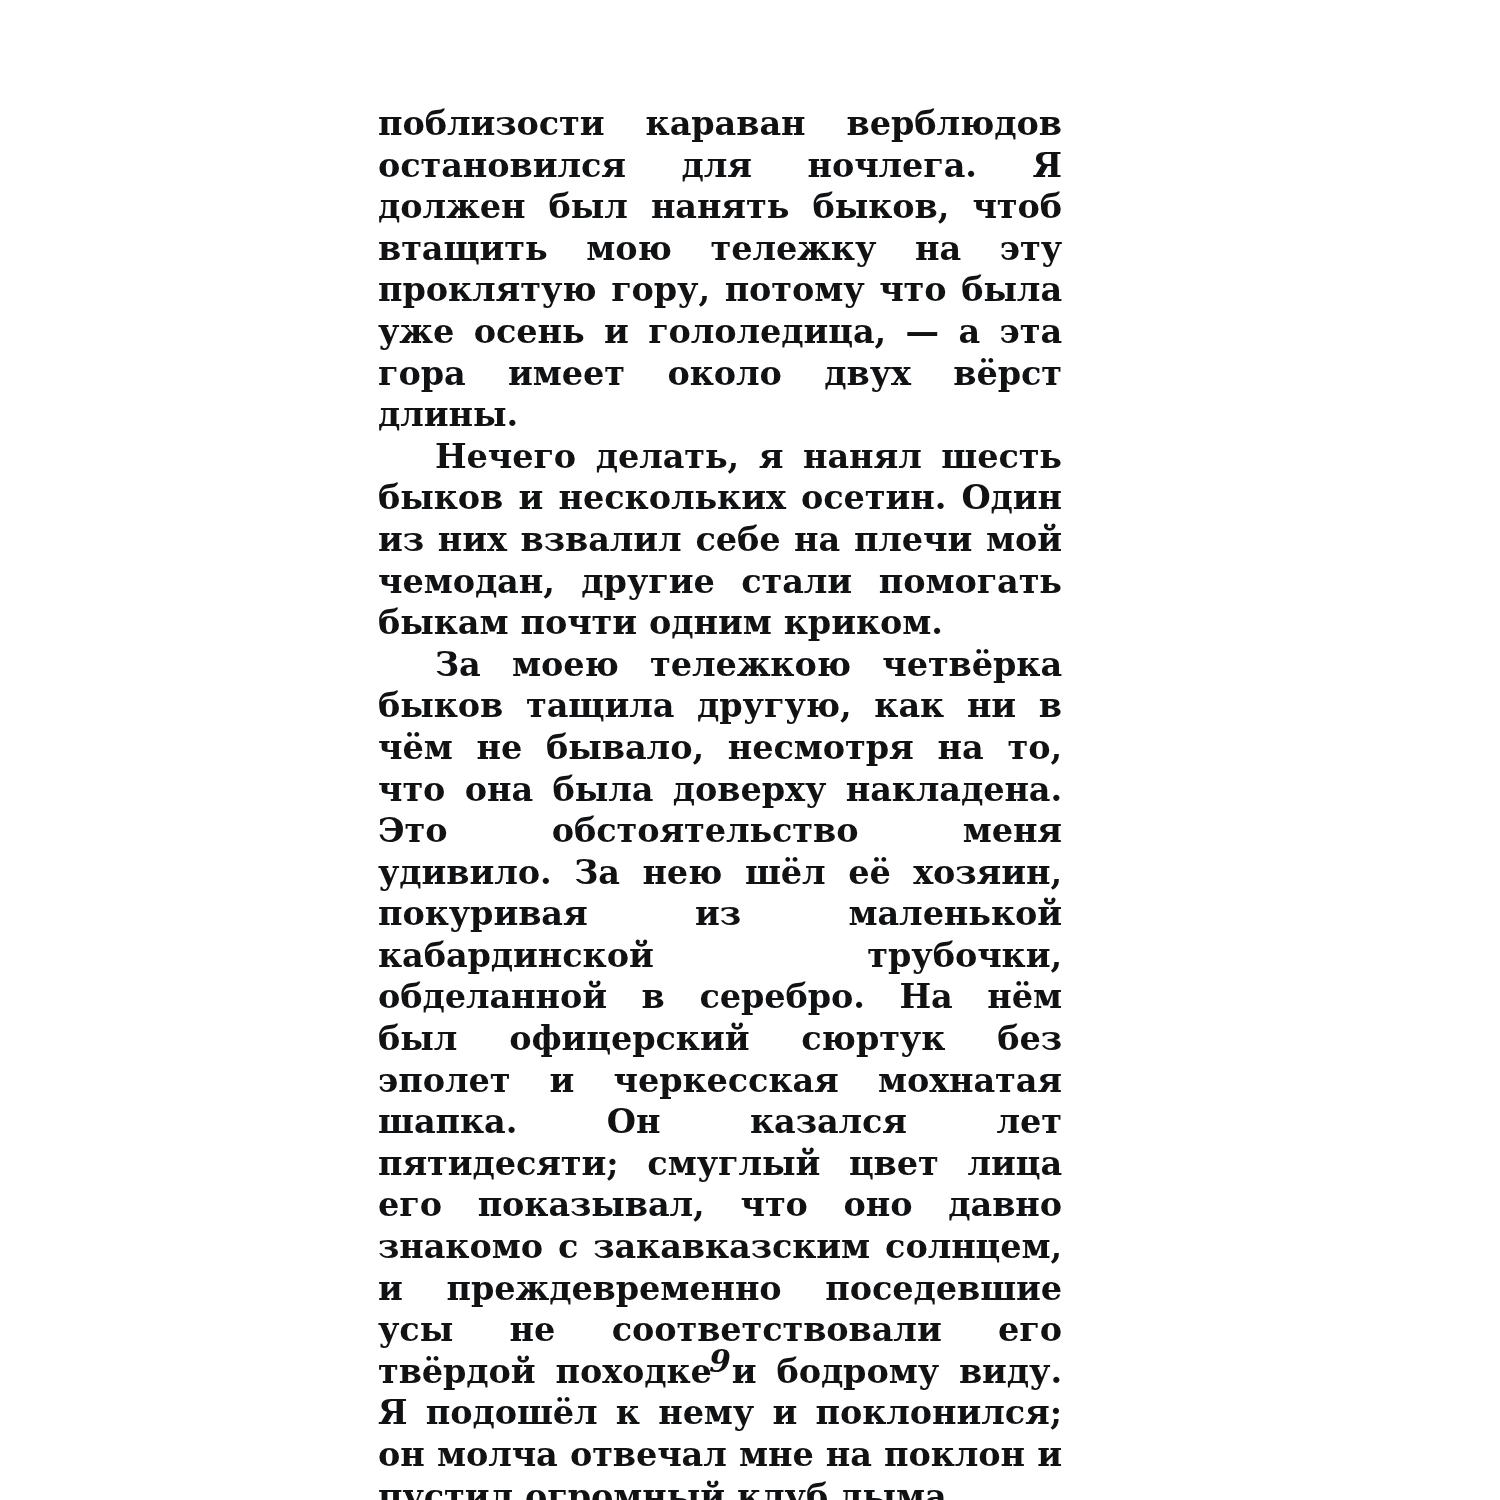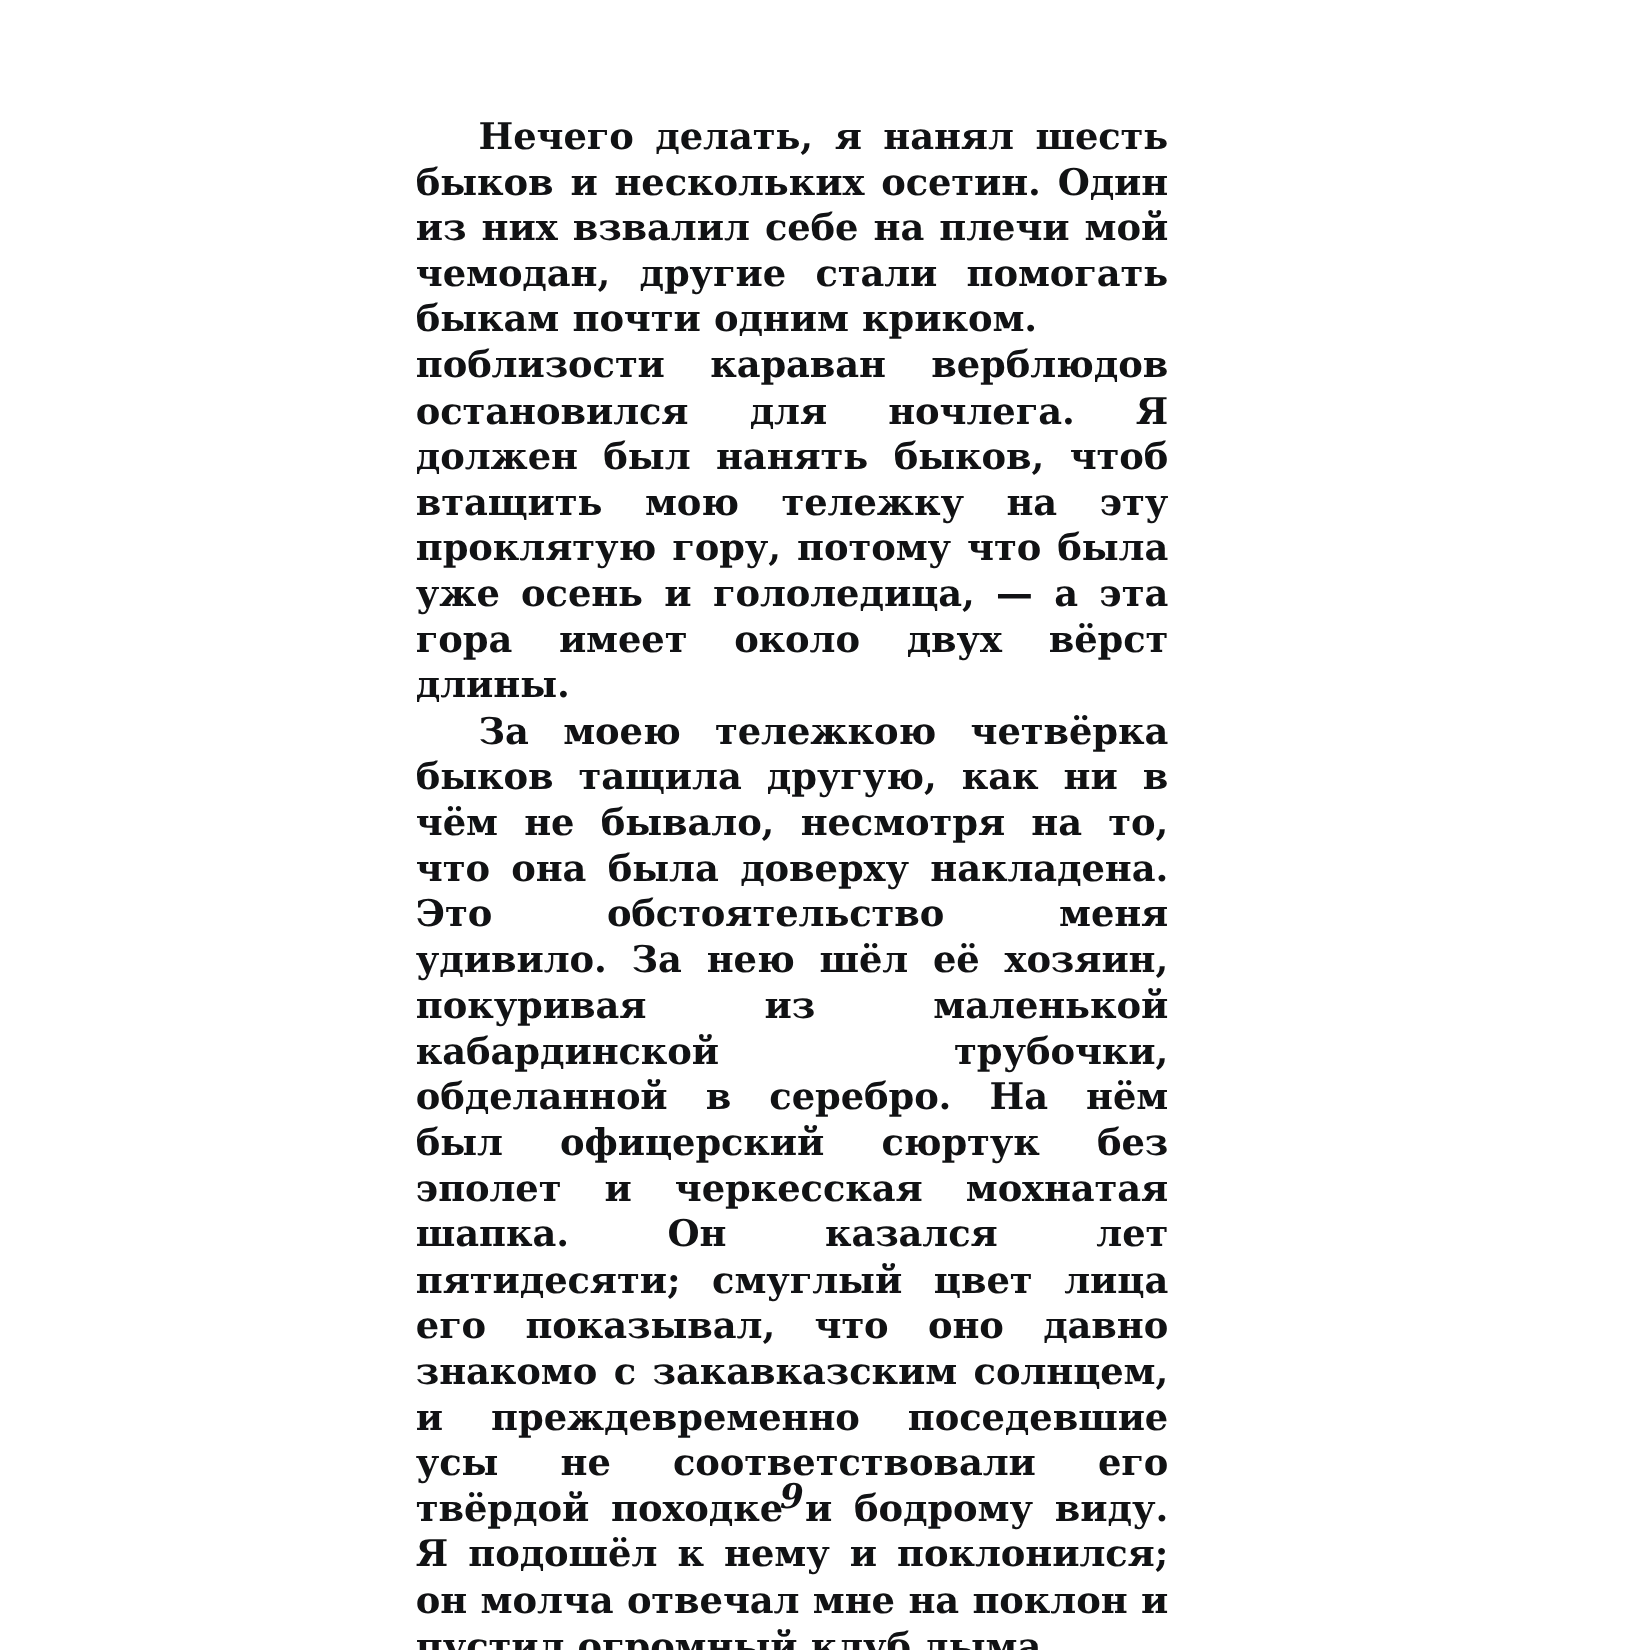--- a/index.html
+++ b/index.html
@@ -63,23 +63,23 @@
     line-height: 1;
   }
 </style>
 </head>
 <body>
 
 <div id="page">
 
   <div id="text-block">
 
+    <p class="para indent" style="text-indent:0">поблизости караван верблюдов остановился для ночлега. Я должен был нанять быков, чтоб втащить мою тележку на эту проклятую гору, потому что была уже осень и гололедица, — а эта гора имеет около двух вёрст длины.</p>
+
     <p class="para indent">Нечего делать, я нанял шесть быков и нескольких осетин. Один из них взвалил себе на плечи мой чемодан, другие стали помогать быкам почти одним криком.</p>
-
-    <p class="para indent" style="text-indent:0">поблизости караван верблюдов остановился для ночлега. Я должен был нанять быков, чтоб втащить мою тележку на эту проклятую гору, потому что была уже осень и гололедица, — а эта гора имеет около двух вёрст длины.</p>
 
     <p class="para indent">За моею тележкою четвёрка быков тащила другую, как ни в чём не бывало, несмотря на то, что она была доверху накладена. Это обстоятельство меня удивило. За нею шёл её хозяин, покуривая из маленькой кабардинской трубочки, обделанной в серебро. На нём был офицерский сюртук без эполет и черкесская мохнатая шапка. Он казался лет пятидесяти; смуглый цвет лица его показывал, что оно давно знакомо с закавказским солнцем, и преждевременно поседевшие усы не соответствовали его твёрдой походке и бодрому виду. Я подошёл к нему и поклонился; он молча отвечал мне на поклон и пустил огромный клуб дыма.</p>
 
   </div>
 
   <div id="page-number">9</div>
 
 </div>
 
 </body></html>

